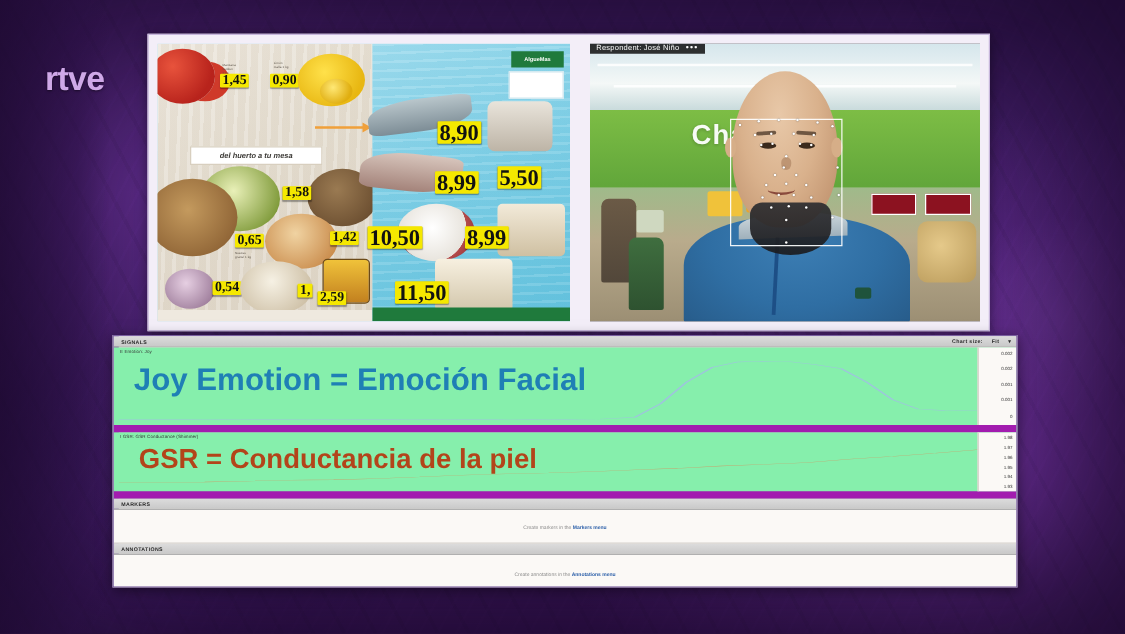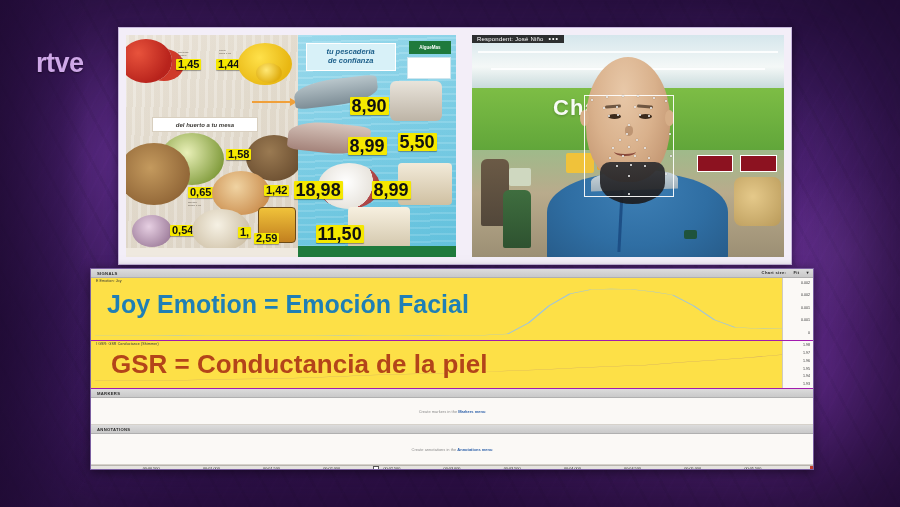--- a/index.html
+++ b/index.html
@@ -46,21 +46,21 @@
     background:linear-gradient(160deg,#9fdcee 0%,#7fcfe6 45%,#63c2de 100%);}
   .woodgrain{position:absolute;inset:0;opacity:.35;
     background:repeating-linear-gradient(92deg,rgba(255,255,255,.55) 0 3px,rgba(205,192,172,.30) 3px 9px);}
   .seagrain{position:absolute;inset:0;opacity:.30;
     background:repeating-linear-gradient(178deg,rgba(255,255,255,.40) 0 2px,rgba(60,160,190,.18) 2px 7px);}
 
   .prod{position:absolute;border-radius:50%;}
   .pricetag{position:absolute;background:#f5e800;color:#111;font-weight:800;
     padding:0px 2px;line-height:1;border-radius:1px;box-shadow:0 1px 1px rgba(0,0,0,.35);
     display:flex;align-items:baseline;}
-  .pricetag .int{font-size:11px;}
+  .pricetag .int{font-size:11px;font-family:Liberation Serif, serif;}
   .pricetag.big .int{font-size:18px;}
   .microtxt{position:absolute;font-size:2.4px;color:#5a5248;line-height:1.25;letter-spacing:.1px;}
   .banner-huerto{position:absolute;left:26px;top:82px;width:104px;height:13px;background:#fff;
     border:1px solid #d8cfbf;display:flex;align-items:center;justify-content:center;
     font-size:6px;font-weight:700;color:#3c3a36;font-style:italic;}
   .banner-pesca{position:absolute;left:8px;top:8px;width:88px;height:26px;background:#d8f1f8;
     border:1.5px solid #fff;display:flex;flex-direction:column;align-items:center;justify-content:center;
     font-size:7.5px;font-weight:800;color:#1c5f8a;font-style:italic;line-height:1.15;text-align:center;}
   .brandbox{position:absolute;right:5px;top:6px;width:42px;height:13px;background:#1f7a3c;
     display:flex;align-items:center;justify-content:center;color:#fff;font-size:4.5px;font-weight:800;}
@@ -124,31 +124,31 @@
   
   .app{position:absolute;left:90px;top:268px;width:722px;height:200px;
     background:#f2f0ea;border:1px solid #7a5fa0;box-shadow:0 2px 10px rgba(0,0,0,.5);overflow:hidden;}
   .app-left-rail{position:absolute;left:0;top:0;width:4px;height:100%;background:#6f4e9c;}
 
   .sec-head{position:relative;height:8px;background:linear-gradient(#dcdcdc,#c9c9c9);
     border-bottom:1px solid #b0b0b0;display:flex;align-items:center;}
   .sec-head span{font-size:4.2px;font-weight:700;color:#2a2a2a;padding-left:6px;letter-spacing:.3px;}
   .chart-size{position:absolute;right:4px;top:0;font-size:4px;color:#222;line-height:8px;}
 
-  .sig-row{position:relative;background:#fde047;border-bottom:1px solid #a21caf;}
+  .sig-row{position:relative;background:#86efac;border-bottom:6px solid #a21caf;}
   .sig-label{position:absolute;left:5px;top:1px;font-size:3.6px;color:#333;letter-spacing:.1px;z-index:4;}
   .yaxis{position:absolute;right:0;top:0;width:30px;height:100%;border-left:1px solid #cfcac2;z-index:3;
     background:#fbf9f6;}
   .ytick{position:absolute;right:3px;font-size:3.6px;color:#333;transform:translateY(-50%);}
   .plot{position:absolute;left:4px;right:30px;top:0;bottom:0;overflow:hidden;}
   .plot svg{width:100%;height:100%;display:block;}
 
   .overlay-txt{position:absolute;z-index:5;font-weight:700;line-height:1;white-space:nowrap;}
   .ov-joy{left:16px;top:14px;font-size:25px;color:#1f7fb5;}
-  .ov-gsr{left:20px;top:10px;font-size:26px;color:#b3441a;}
+  .ov-gsr{left:20px;top:10px;font-size:22px;color:#b3441a;}
 
   .mk-body{position:relative;height:26px;background:#fbf9f6;border-bottom:1px solid #d6d2cb;
     display:flex;align-items:center;justify-content:center;}
   .mk-msg{font-size:4px;color:#8d8d8d;}
   .mk-msg b{color:#2a5ea8;font-weight:700;}
 
   .timeline{position:relative;height:15px;background:linear-gradient(#e6e4e0,#dcdad5);
     border-top:1px solid #b8b5ae;}
   .tl-label{position:absolute;top:1px;font-size:3.8px;color:#222;transform:translateX(-50%);}
   .playhead{position:absolute;top:0;width:4px;height:7px;background:#fff;border:1px solid #555;}
@@ -175,21 +175,21 @@
           <div class="woodgrain"></div>
 
           <div class="prod" style="left:-6px;top:4px;width:52px;height:44px;background:radial-gradient(circle at 35% 32%,#e8533c,#b8231c 70%);box-shadow:18px 4px 0 -6px #cf3a2a;"></div>
           <div class="microtxt" style="left:52px;top:16px;width:26px;">Manzana<br>Golden<br>1 kg</div>
           <div class="pricetag" style="left:50px;top:24px;">
             <span class="int">1,45</span>
           </div>
 
           <div class="microtxt" style="left:93px;top:14px;width:22px;">Limón<br>malla 1 kg</div>
           <div class="pricetag" style="left:90px;top:24px;">
-            <span class="int">1,44</span>
+            <span class="int">0,90</span>
           </div>
           <div class="prod" style="left:112px;top:8px;width:54px;height:42px;background:radial-gradient(circle at 40% 35%,#ffe14a,#e8b712 72%);"></div>
           <div class="prod" style="left:130px;top:28px;width:26px;height:20px;background:radial-gradient(circle at 40% 35%,#ffe875,#e0ae10 70%);"></div>
 
           <div class="banner-huerto">del huerto a tu mesa</div>
 
           <div class="prod" style="left:34px;top:98px;width:64px;height:52px;background:radial-gradient(circle at 42% 38%,#e9f0b8,#7f9a3a 78%);"></div>
           <div class="pricetag" style="left:18px;top:112px;">
             <span class="int">1,49</span>
           </div>
@@ -226,45 +226,41 @@
             <span class="int">2,59</span>
           </div>
 
           <div class="arrow"></div>
           <div class="flyer-foot-l"></div>
         </div>
 
         <div class="flyer-right">
           <div class="seagrain"></div>
 
-          <div class="banner-pesca">
-            <span>tu pescadería</span>
-            <span>de confianza</span>
-          </div>
           <div class="brandbox">AlgueMas</div>
           <div class="infobox"></div>
 
           <div class="prod" style="left:-4px;top:44px;width:84px;height:26px;border-radius:50% 14% 50% 14%;background:linear-gradient(#b9c6cb,#7d8d96);transform:rotate(-7deg);"></div>
           <div class="pricetag big" style="left:52px;top:62px;">
             <span class="int">8,90</span>
           </div>
 
           <div class="prod" style="left:-10px;top:88px;width:82px;height:30px;border-radius:50% 14% 50% 14%;background:linear-gradient(#d7c5bc,#a4837a);transform:rotate(6deg);"></div>
           <div class="pricetag big" style="left:50px;top:102px;">
             <span class="int">8,99</span>
           </div>
 
           <div class="prod" style="left:92px;top:46px;width:52px;height:40px;border-radius:6px;background:linear-gradient(#e9e4db,#bdb4a6);"></div>
           <div class="pricetag big" style="left:100px;top:98px;">
             <span class="int">5,50</span>
           </div>
 
           <div class="prod" style="left:20px;top:128px;width:62px;height:46px;background:radial-gradient(circle at 45% 42%,#fff,#e8e4dd 62%,#b34a4a 63%,#8b2f33 95%);"></div>
           <div class="pricetag big" style="left:-4px;top:146px;">
-            <span class="int">18,98</span>
+            <span class="int">10,50</span>
           </div>
 
           <div class="prod" style="left:100px;top:128px;width:54px;height:42px;background:linear-gradient(#f2ead9,#cfc0a2);border-radius:4px;"></div>
           <div class="pricetag big" style="left:74px;top:146px;">
             <span class="int">8,99</span>
           </div>
 
           <div class="prod" style="left:50px;top:172px;width:62px;height:42px;background:linear-gradient(#f7f0e0,#d2c6ab);border-radius:4px;"></div>
           <div class="pricetag big" style="left:18px;top:190px;">
             <span class="int">11,50</span>

